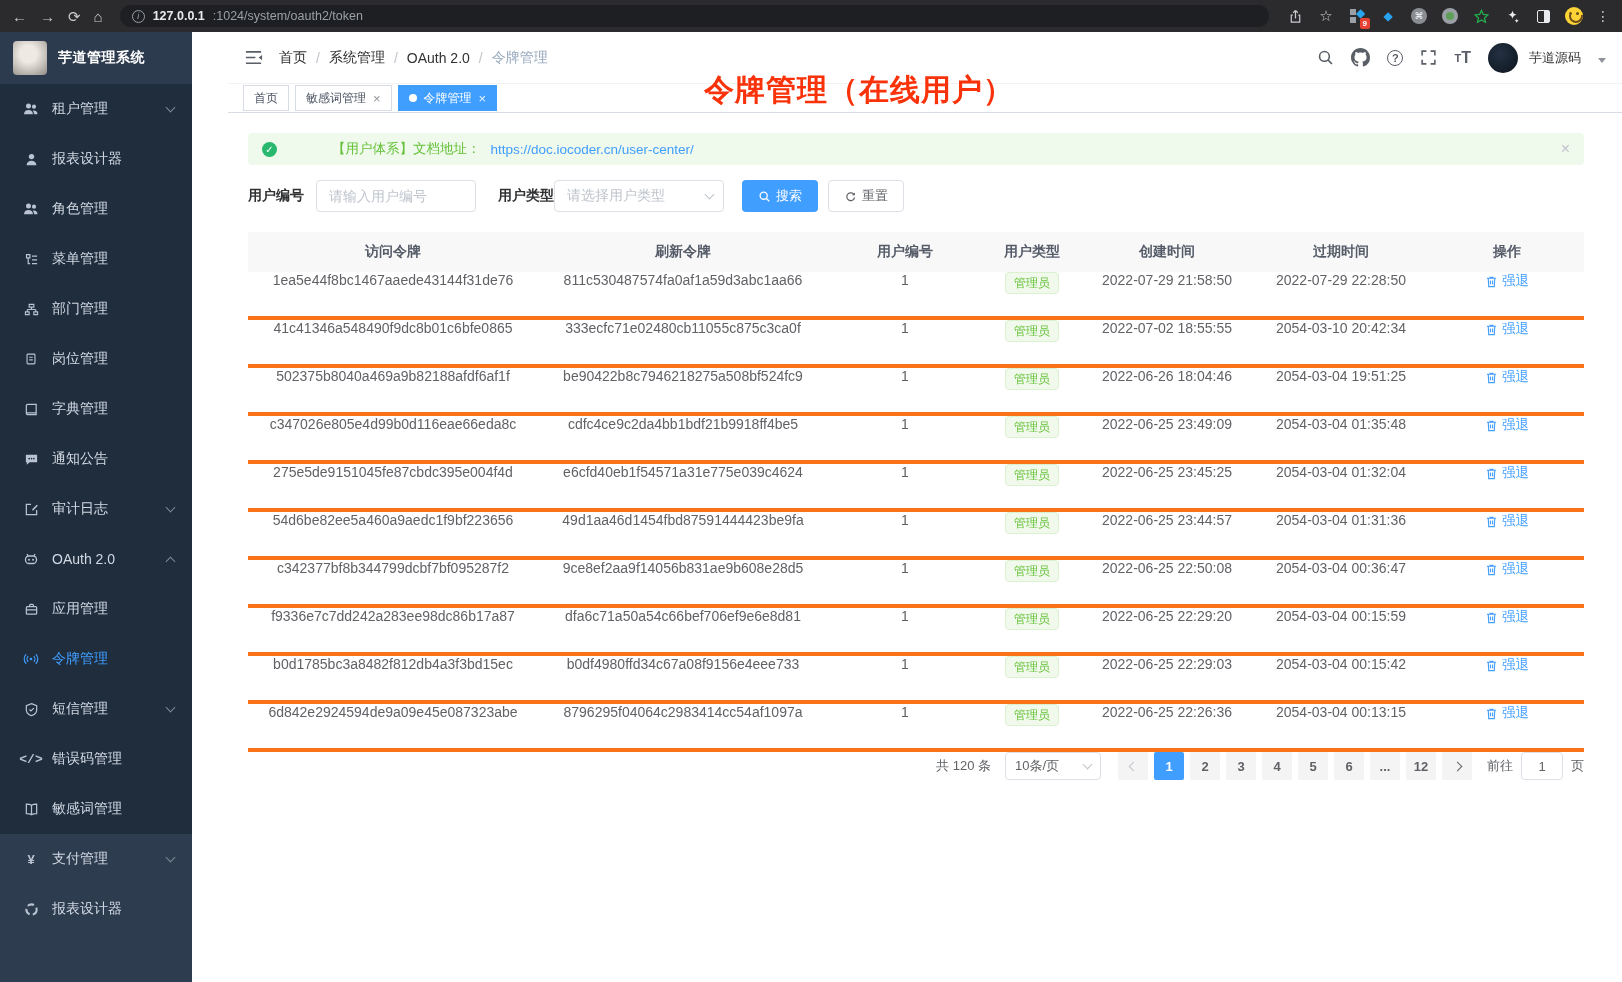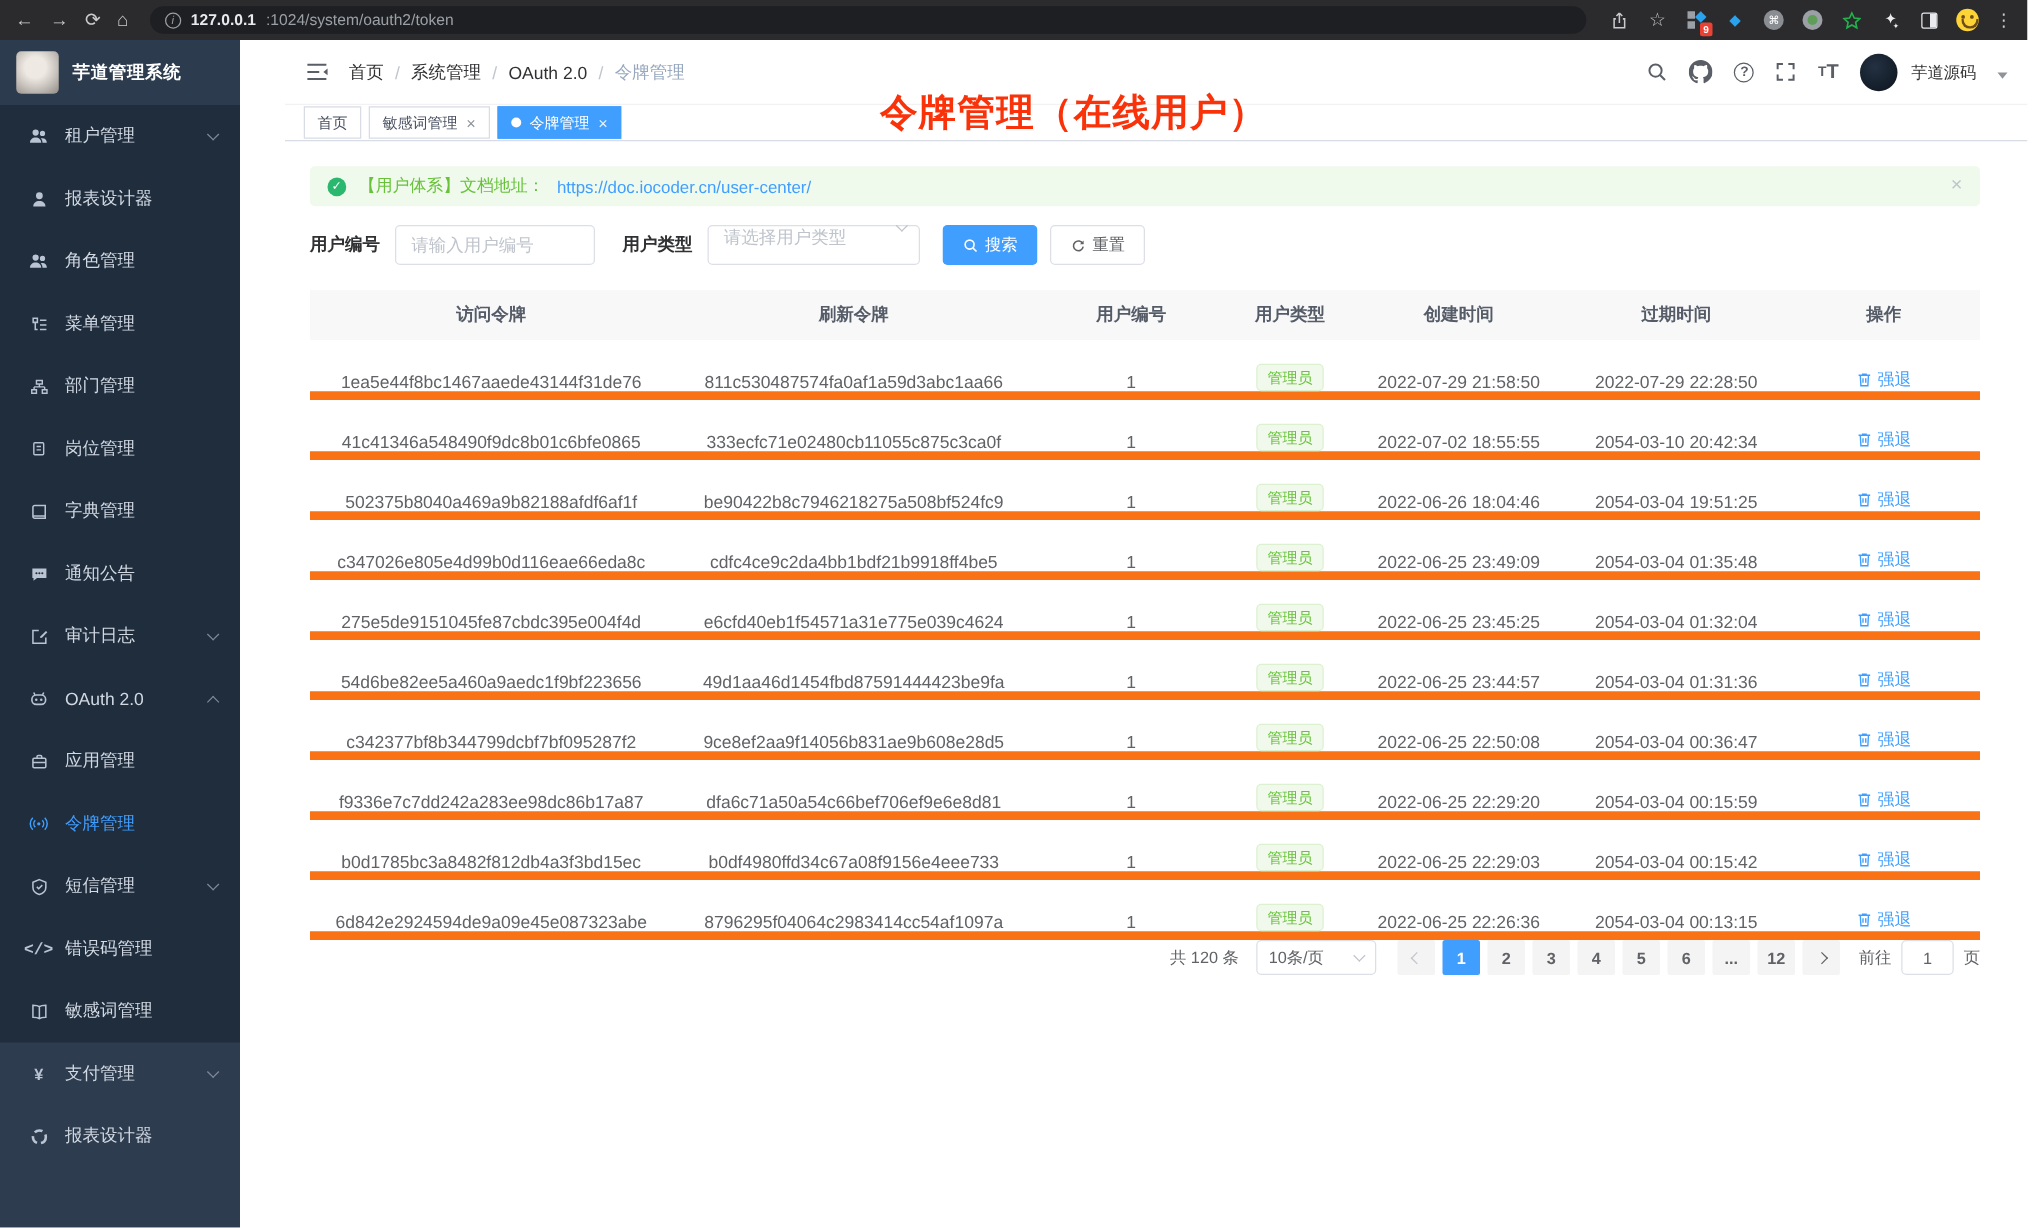--- a/index.html
+++ b/index.html
@@ -93,44 +93,44 @@
 
   .annotation { position:absolute; left:476px; top:38px; font-size:30px; font-weight:bold;
     color:#f93209; letter-spacing:1px; z-index:9; pointer-events:none; }
 
   
   .content { padding:20px 0 0 20px; width:1356px; }
   .alert { width:1336px; height:32px; background:#eff9ec; border-radius:4px; display:flex;
     align-items:center; padding:0 14px; gap:10px; position:relative; }
   .alert-check { width:15px; height:15px; border-radius:50%; background:#2ab86f; color:#fff;
     font-size:10px; display:flex; align-items:center; justify-content:center; flex:none; }
-  .alert-text { color:#67c23a; font-size:13.5px; }
+  .alert-text { color:#67c23a; font-size:13.5px;margin-left:45px; }
   .alert-link { color:#409eff; font-size:13.5px; text-decoration:none; cursor:pointer; }
   .alert-x { position:absolute; right:14px; color:#c0c4cc; font-size:16px; cursor:pointer; }
 
   .filters { display:flex; align-items:center; margin-top:15px; }
   .f-label { font-size:14px; font-weight:bold; color:#303133; }
   .f-input { width:160px; height:32px; border:1px solid #dcdfe6; border-radius:4px;
     padding:0 12px; font-size:14px; color:#7f1d1d; margin-left:12px; outline:none; }
   .f-input::placeholder { color:#bfc4cc; }
   .f-select { width:170px; height:32px; border:1px solid #dcdfe6; border-radius:4px;
-    padding:0 10px 0 12px; font-size:14px; color:#bfc4cc; margin-left:12px;
-    display:flex; justify-content:space-between; cursor:pointer; }
+    padding:0 10px 0 12px; font-size:14px; color:#bfc4cc; 
+    display:flex; align-items:center; justify-content:space-between; cursor:pointer; }
   .sel-chev { width:7px; height:7px; border-top:1.4px solid #c0c4cc; border-right:1.4px solid #c0c4cc;
     transform:rotate(135deg); margin-top:-4px; }
   .lbl2 { margin-left:22px; }
   .btn { height:32px; border-radius:4px; font-size:13px; display:inline-flex; align-items:center;
     gap:5px; padding:0 15px; cursor:pointer; border:1px solid transparent; }
   .btn-search { background:#409eff; color:#fff; margin-left:18px; }
   .btn-reset { background:#fff; color:#606266; border-color:#dcdfe6; margin-left:10px; }
 
   .table { width:1336px; margin-top:20px; font-size:14px; color:#606266; }
   .t-head { display:flex; align-items:center; height:40px; background:#f8f8f9;
     font-weight:bold; color:#555c68; }
-  .t-row { display:flex; align-items:flex-end; height:48px; border-bottom:7px solid #f97316; }
+  .t-row { display:flex; align-items:flex-start; height:48px; border-bottom:4px solid #f97316; }
   .cell { text-align:center; }
   .c1{width:290px}.c2{width:290px}.c3{width:154px}.c4{width:100px}
   .c5{width:170px}.c6{width:178px}.c7{width:154px}
   .badge { display:inline-block; padding:0 8px; line-height:20px; font-size:12px; color:#67c23a;
     background:#f0f9eb; border:1px solid #dcf1cf; border-radius:4px; }
   .force { color:#409eff; display:inline-flex; align-items:center; gap:4px; font-size:13.5px;
     cursor:pointer; justify-content:center; }
 
   .pager { width:1336px; display:flex; align-items:center; justify-content:flex-end;
     font-size:13px; color:#606266; }

